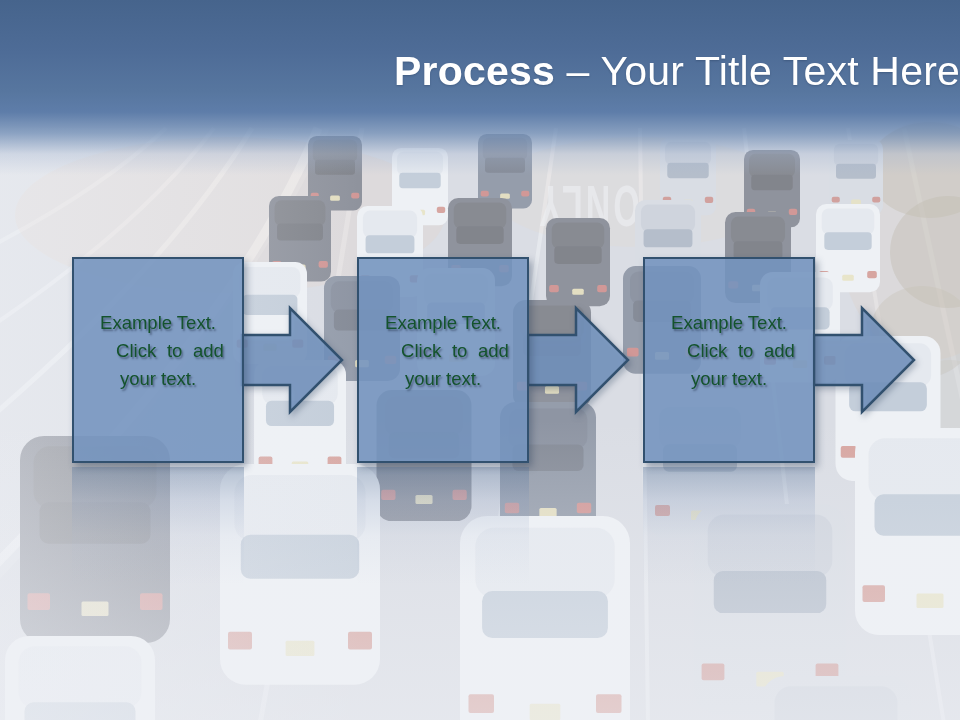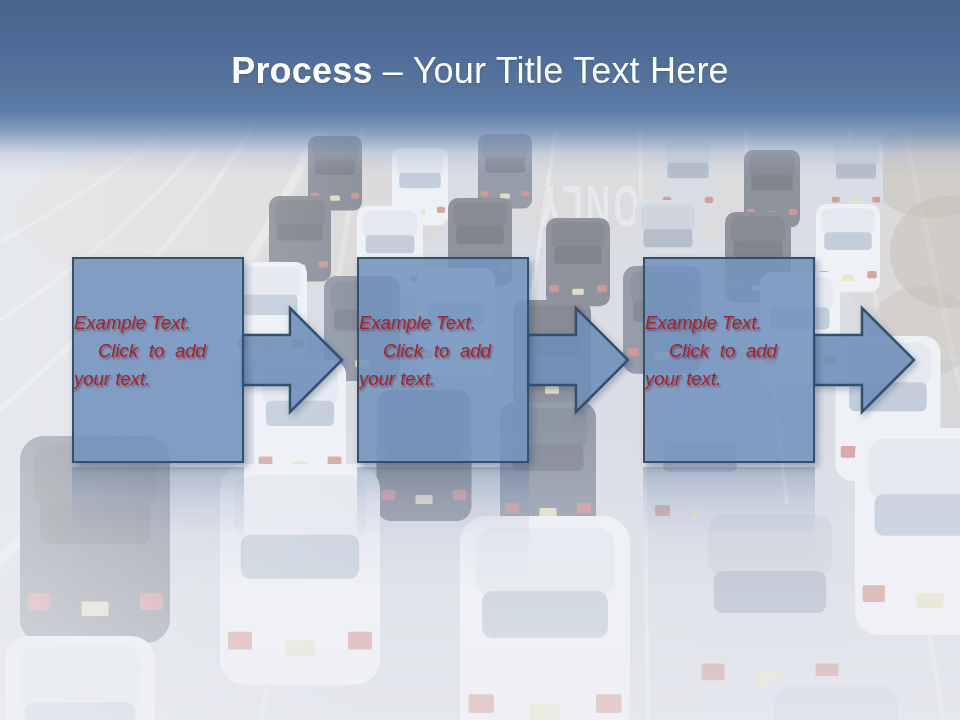--- a/index.html
+++ b/index.html
@@ -12,39 +12,39 @@
   
   .header{
     position:absolute;top:0;left:0;right:0;height:175px;z-index:2;
     background:linear-gradient(180deg,
       #46648c 0%, #4e6c97 30%, #57769f 52%, #5e7da9 64%,
       rgba(104,135,177,0.72) 76%, rgba(160,178,207,0.32) 88%,
       rgba(228,232,240,0) 100%);
     pointer-events:none;
   }
   .title{
-    margin-top:50px;text-align:center;color:#ffffff;
-    font-size:36px;line-height:42px;letter-spacing:.2px;
+    margin-top:50px;text-align:right;color:#ffffff;
+    font-size:41px;line-height:42px;letter-spacing:.2px;
     text-shadow:0 1px 2px rgba(20,35,60,.25);
     pointer-events:auto;cursor:default;
   }
   .title b{font-weight:700;}
   .title span{font-weight:400;}
   
   .step-box{
     position:absolute;top:257px;width:172px;height:206px;box-sizing:border-box;
     background:rgba(115,147,190,0.88);
     border:2.5px solid #32516f;
     box-shadow:3px 4px 7px rgba(40,60,90,0.38);
     z-index:4;
   }
   .box-text{padding-top:50px;}
   .line{
-    font-style:italic;font-size:18.5px;line-height:28px;color:#b91c1c;
-    text-shadow:1.5px 2px 2px rgba(35,50,75,0.55);
+    font-size:18.5px;line-height:28px;color:#14532d;
+    text-align:center;text-shadow:1.5px 2px 2px rgba(35,50,75,0.55);
   }
   .line.wide{word-spacing:.30em;margin-left:24px;}
   .b1{left:72px;} .b2{left:357px;} .b3{left:643px;}
   
   .arrow{
     position:absolute;top:304px;width:106px;height:112px;z-index:3;overflow:visible;
     filter:drop-shadow(2px 3px 3px rgba(40,60,90,0.35));
   }
   .a1{left:240px;} .a2{left:526px;} .a3{left:812px;}
   .arrow polygon{fill:rgba(115,147,190,0.85);stroke:#32516f;stroke-width:2.5;}

